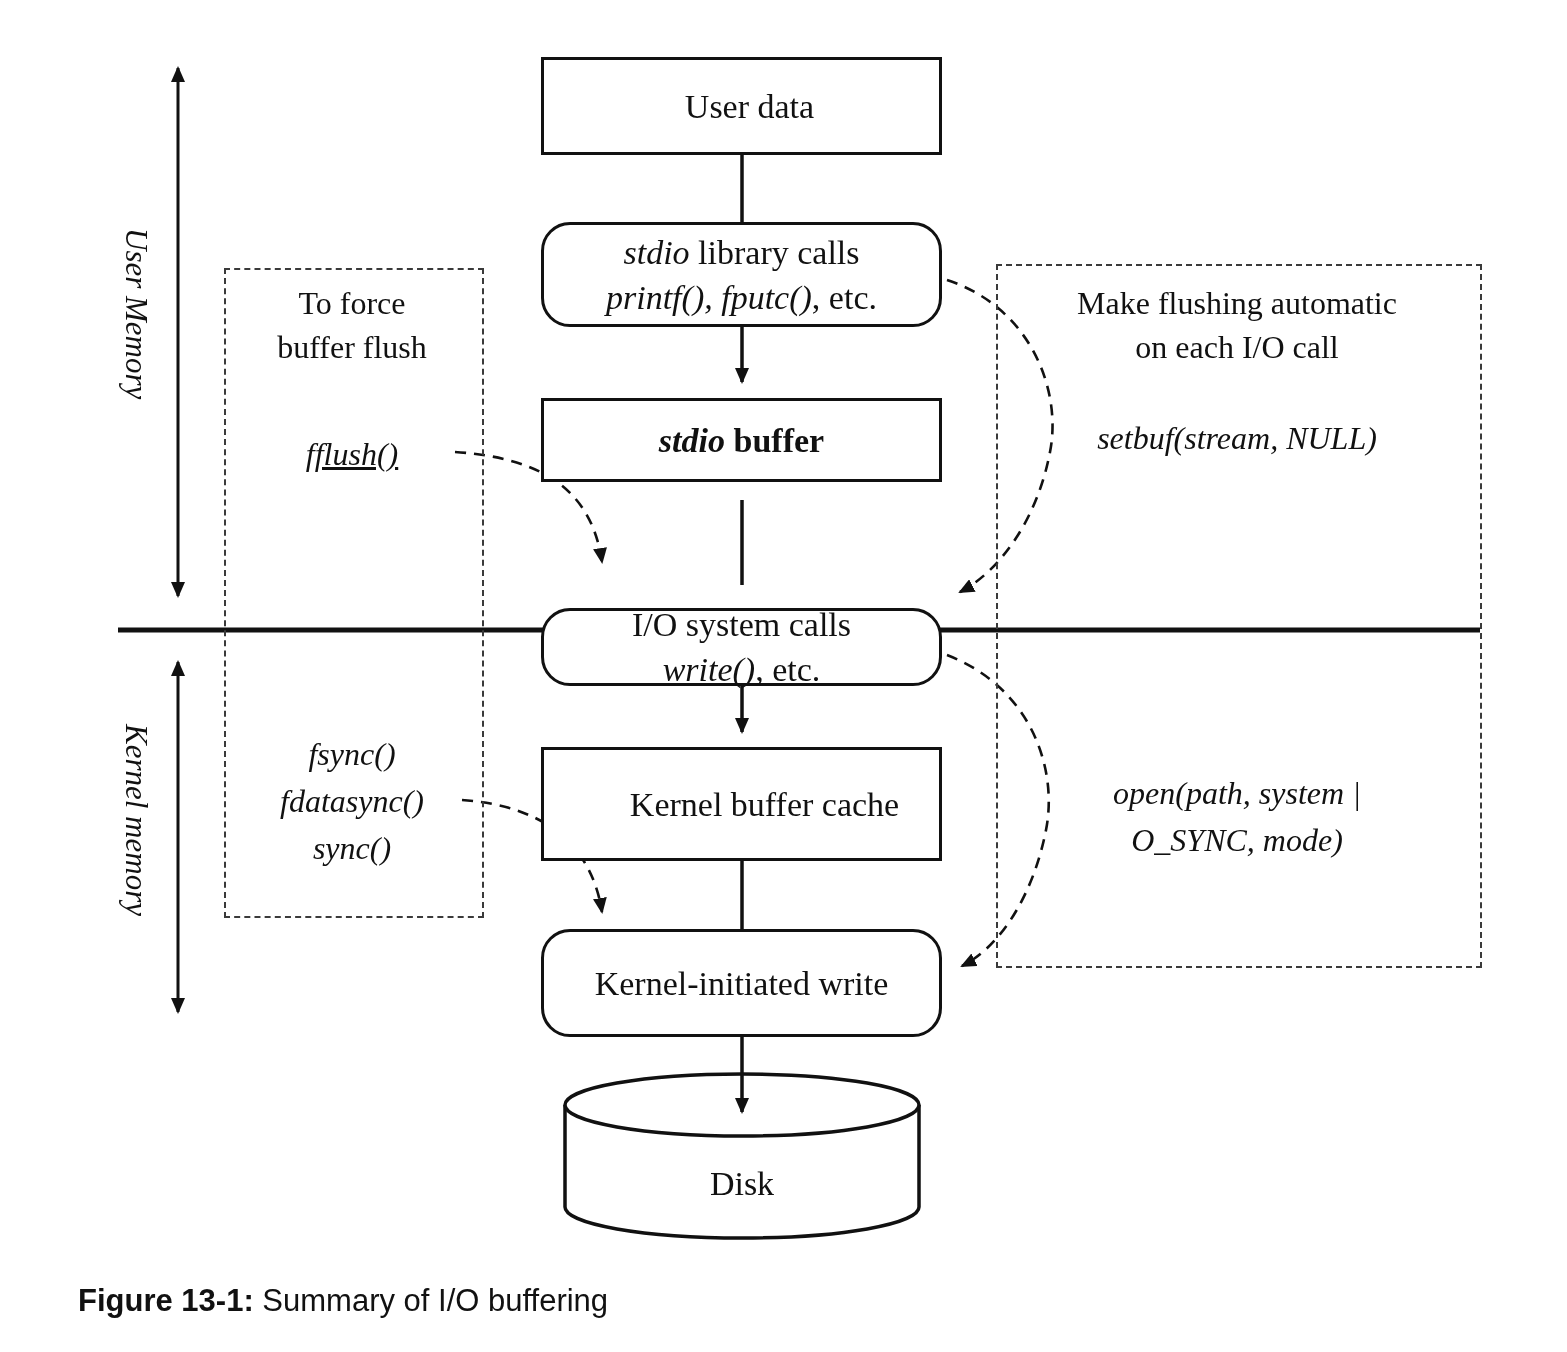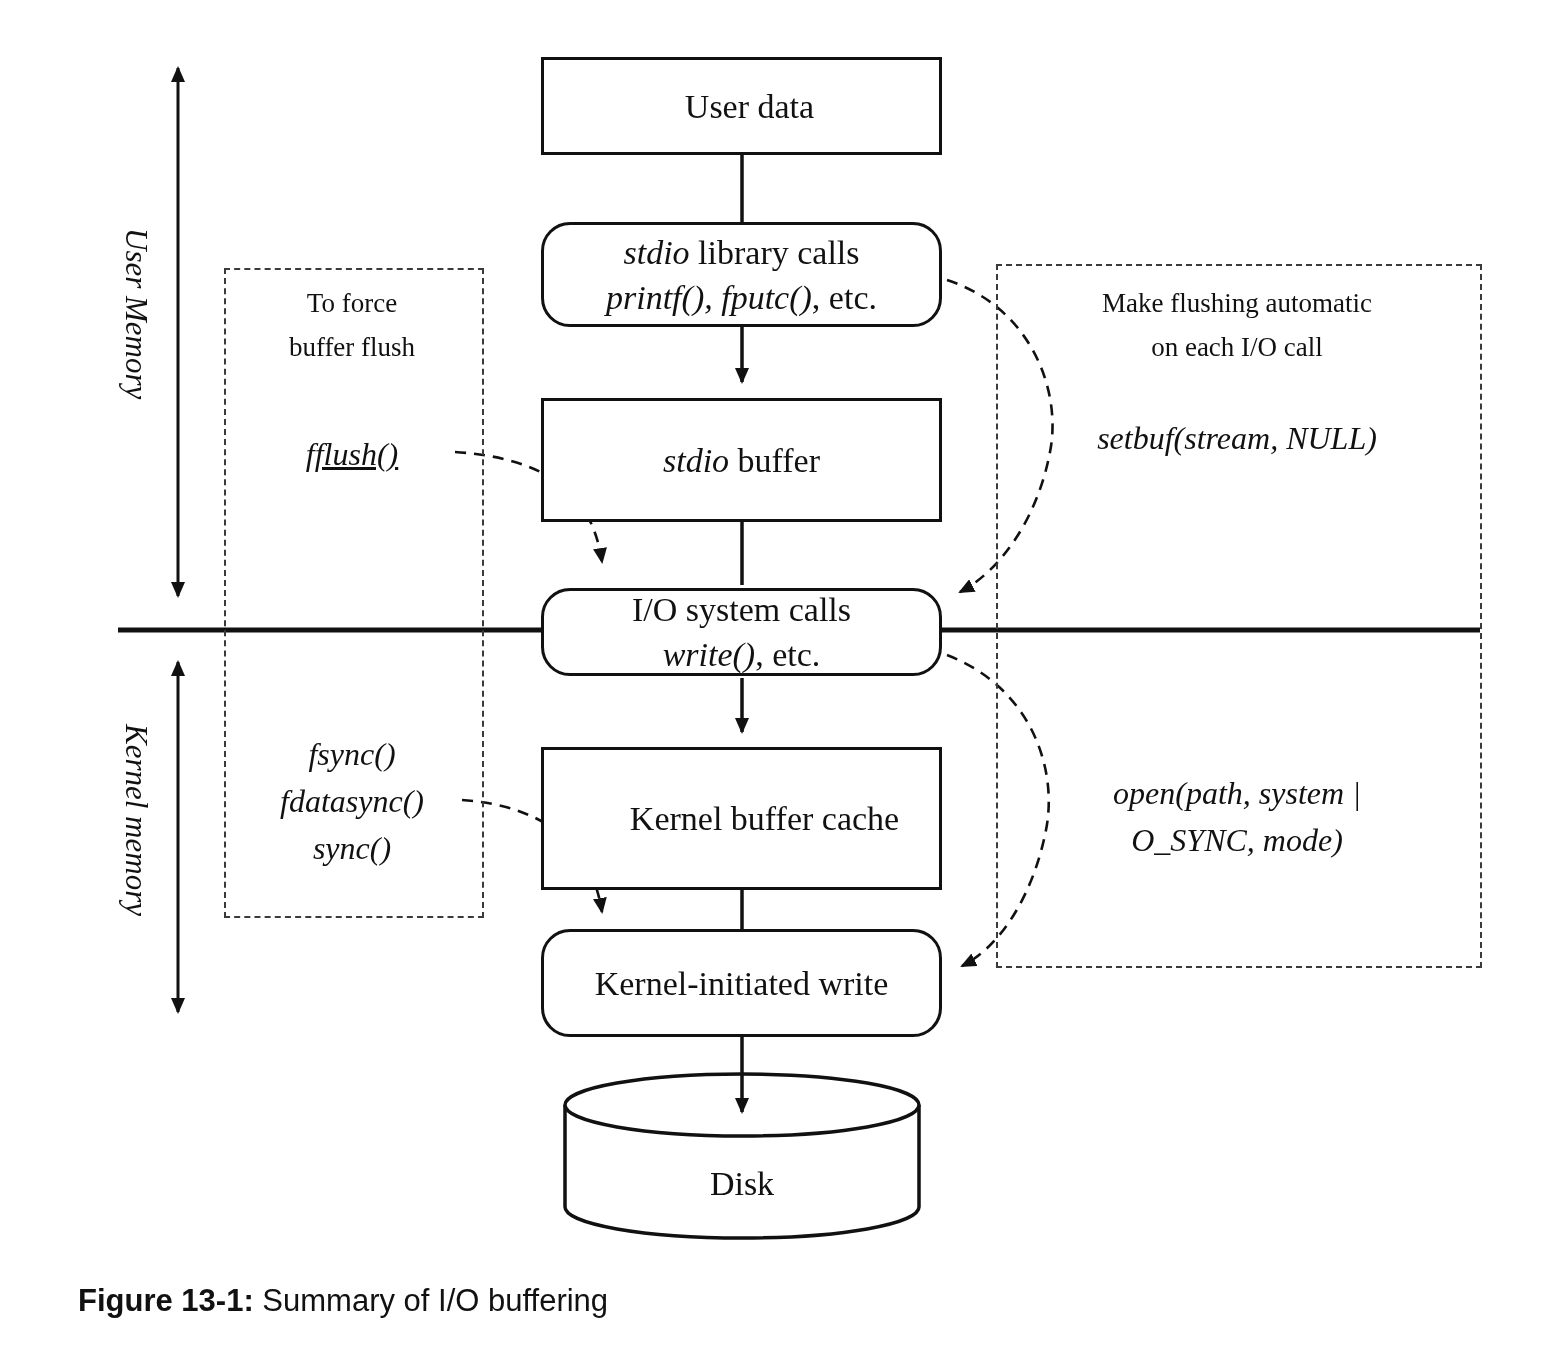--- a/index.html
+++ b/index.html
@@ -19,21 +19,21 @@
   }
   .rounded { border-radius:29px; }
 
   .dashed-panel {
     position:absolute; border:2.5px dashed #3a3a3a; z-index:2; background:transparent;
   }
   .panel-text {
     position:absolute; z-index:4; text-align:center; font-size:32px; color:#111;
   }
   .panel-text .line { line-height:47px; }
-  .title-lines .line { line-height:44px; font-size:27px; }
+  .title-lines .line { line-height:44px; font-size:32px; }
   .it { font-style:italic; }
 
   .vlabel {
     position:absolute; z-index:4; writing-mode:vertical-rl;
     font-style:italic; font-size:31px; white-space:nowrap; color:#111;
   }
 
   .caption {
     position:absolute; left:78px; top:1283px; z-index:4;
     font-family:"Liberation Sans", sans-serif; font-size:31px; color:#111;
@@ -106,34 +106,34 @@
 
   <div class="box rounded" style="top:222px; height:105px;">
     <div>
       <span class="it">stdio</span><span> library calls</span>
     </div>
     <div>
       <span class="it">printf(), fputc()</span><span>, etc.</span>
     </div>
   </div>
 
-  <div class="box" style="top:398px; height:124px;">
+  <div class="box" style="top:398px; height:84px;font-weight:bold;">
     <div>
       <span class="it">stdio</span><span> buffer</span>
     </div>
   </div>
 
-  <div class="box rounded" style="top:588px; height:88px;">
+  <div class="box rounded" style="top:608px; height:78px;">
     <div>I/O system calls</div>
     <div>
       <span class="it">write()</span><span>, etc.</span>
     </div>
   </div>
 
-  <div class="box" style="top:747px; height:143px;padding-left:46px;">
+  <div class="box" style="top:747px; height:114px;padding-left:46px;">
     <div>Kernel buffer cache</div>
   </div>
 
   <div class="box rounded" style="top:929px; height:108px;">
     <div>Kernel-initiated write</div>
   </div>
 
   <div class="panel-text" style="left:565px; top:1165px; width:354px; font-size:34px; z-index:4;">Disk</div>
 
   <div class="caption">

